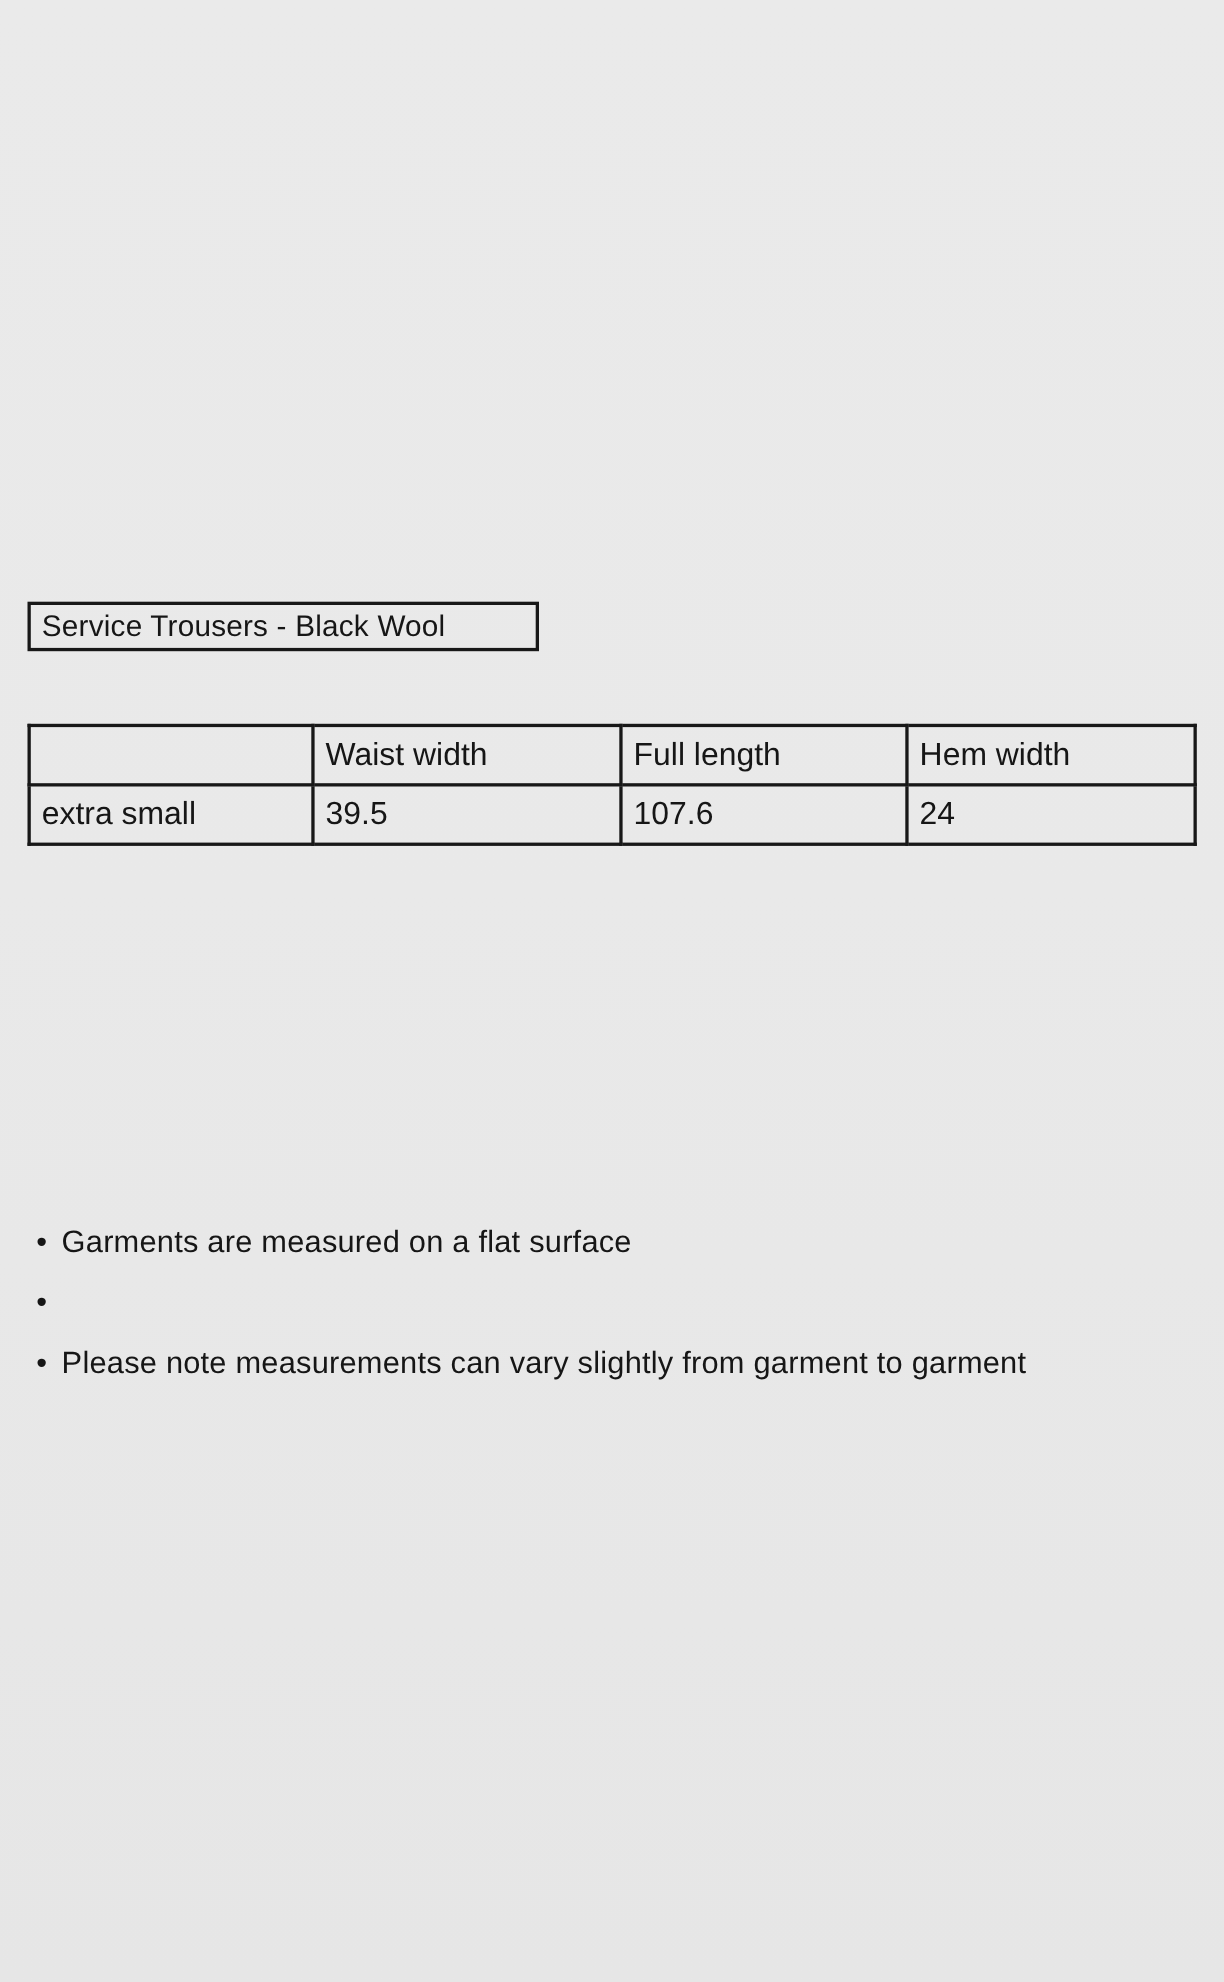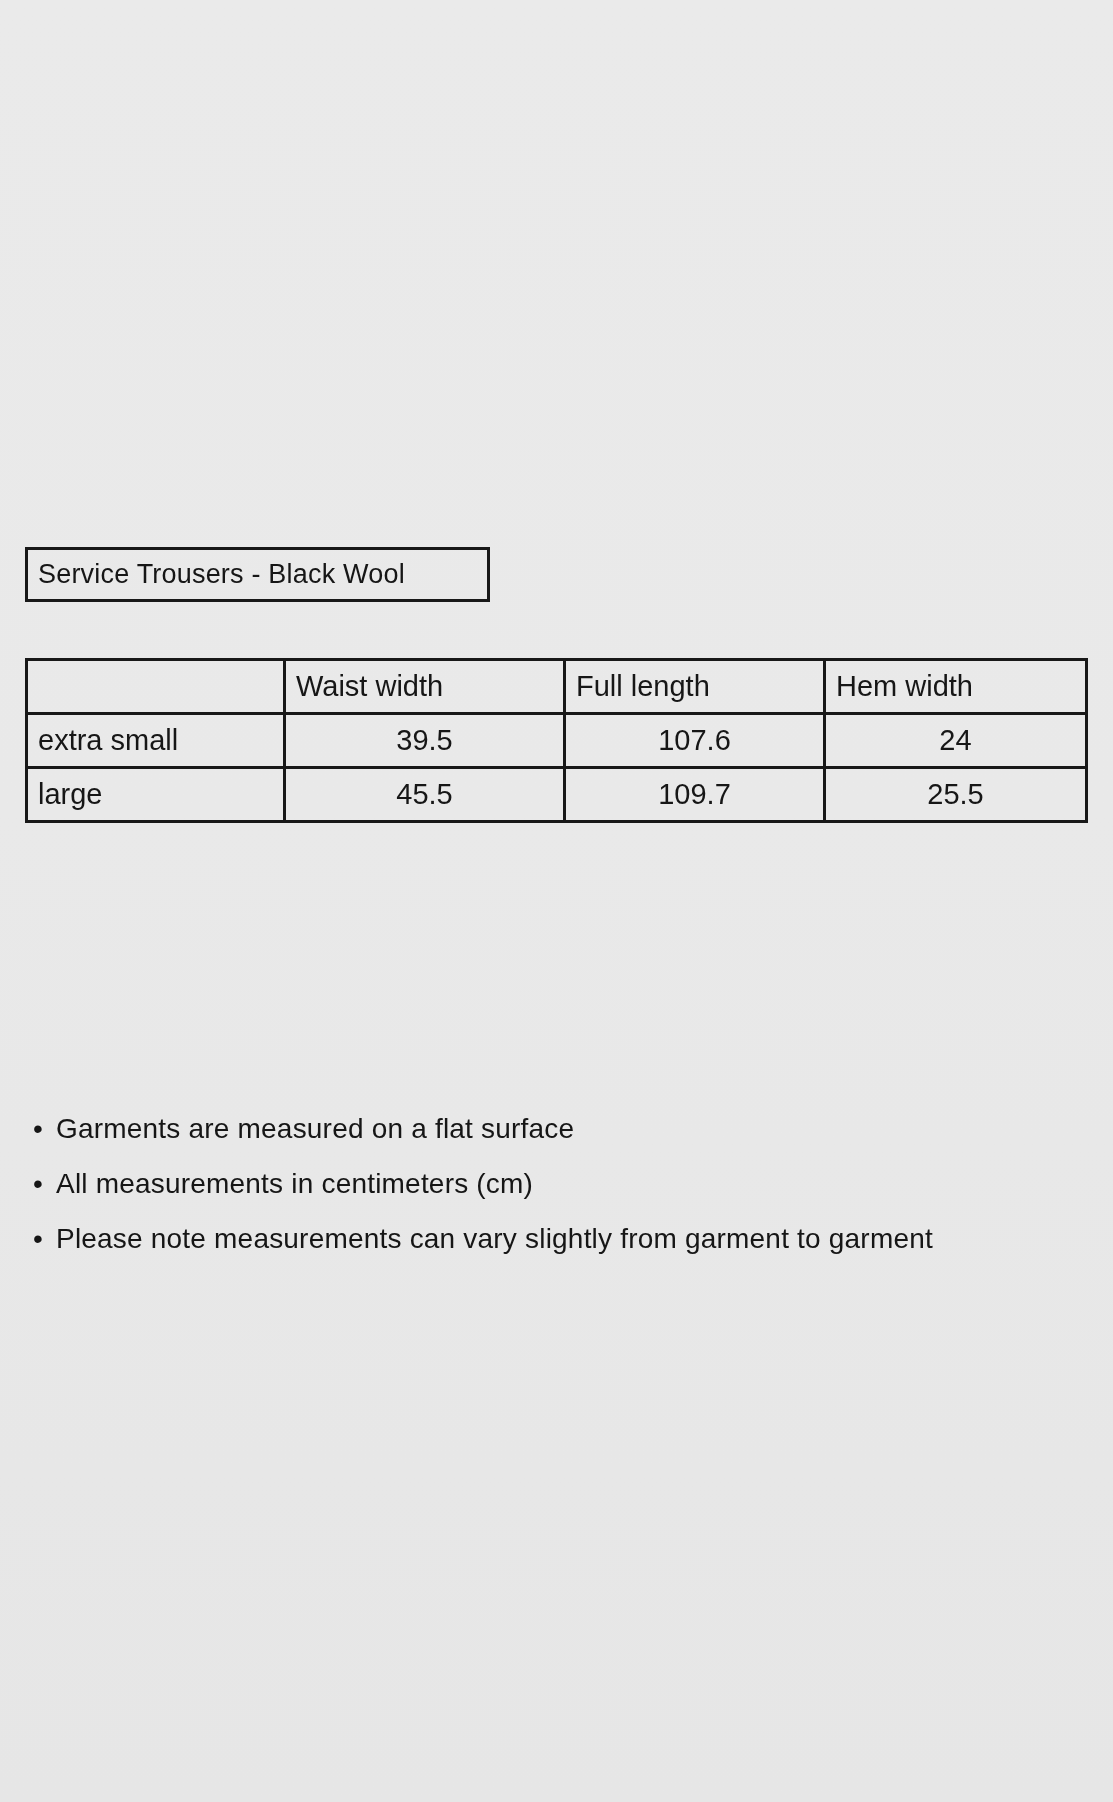--- a/index.html
+++ b/index.html
@@ -14,21 +14,21 @@
     overflow: hidden;
     background: linear-gradient(180deg, #eaeaea 0%, #e9e9e9 45%, #e6e6e6 100%);
     font-family: "Liberation Sans", "DejaVu Sans", sans-serif;
     color: #161616;
   }
   .title-box {
     position: absolute;
     left: 25px;
     top: 547px;
     width: 465px;
-    height: 55px;
+    height: 45px;
     box-sizing: border-box;
     border: 3px solid #181818;
     display: flex;
     align-items: center;
     padding-left: 10px;
     font-size: 27px;
     letter-spacing: 0.2px;
   }
   table.size-table {
     position: absolute;
@@ -47,21 +47,21 @@
     border: 3px solid #181818;
     height: 51px;
     padding: 0 10px;
     font-size: 29px;
     font-weight: normal;
     vertical-align: middle;
     overflow: hidden;
     white-space: nowrap;
   }
   table.size-table th { text-align: left; }
-  table.size-table td.num { text-align: center; }
+  table.size-table td.num { text-align: left; }
   .notes {
     position: absolute;
     left: 33px;
     top: 1112px;
     margin: 0;
     padding: 0;
     list-style: none;
   }
   .notes li {
     display: flex;
@@ -100,37 +100,30 @@
         <th>Hem width</th>
       </tr>
     </thead>
     <tbody>
       <tr>
         <th>extra small</th>
         <td class="num">39.5</td>
         <td class="num">107.6</td>
         <td class="num">24</td>
       </tr>
-      <tr>
-        <th>large</th>
-        <td class="num">45.5</td>
-        <td class="num">109.7</td>
-        <td class="num">25.5</td>
-      </tr>
     </tbody>
   </table>
 
   <ul class="notes">
     <li>
       <span class="bullet">•</span>
       <span>Garments are measured on a flat surface</span>
     </li>
     <li>
       <span class="bullet">•</span>
-      <span>All measurements in centimeters (cm)</span>
     </li>
     <li>
       <span class="bullet">•</span>
       <span>Please note measurements can vary slightly from garment to garment</span>
     </li>
   </ul>
 
 </div>
 
 </body></html>

